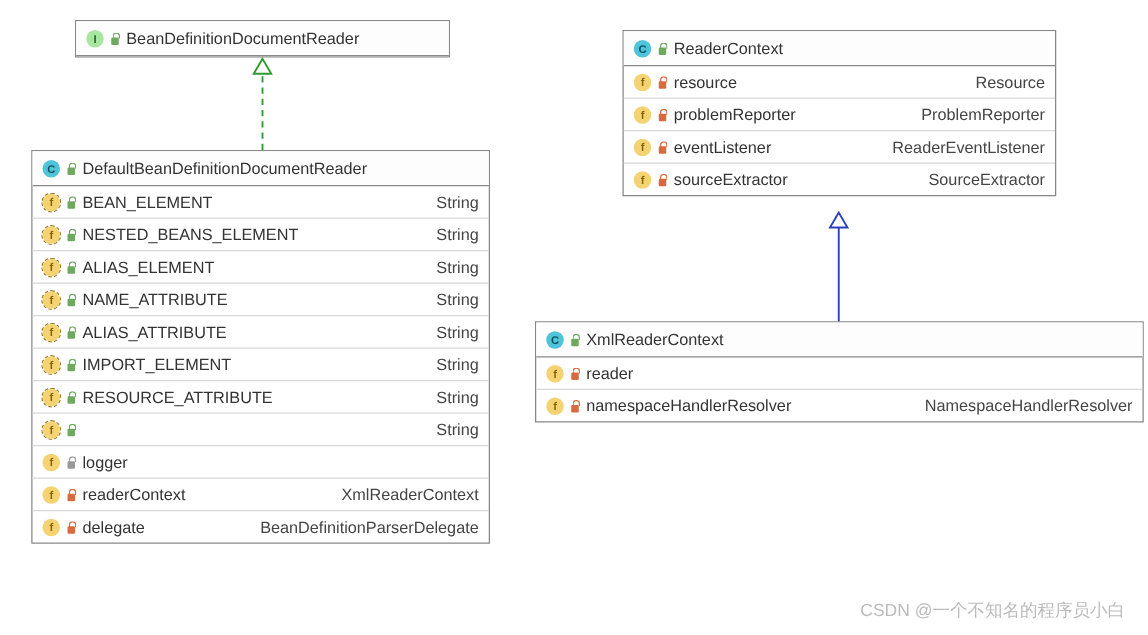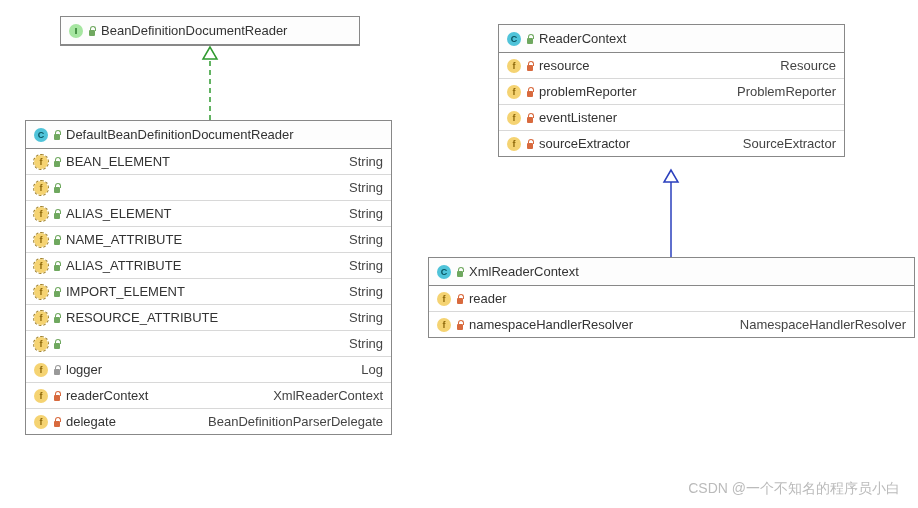--- a/index.html
+++ b/index.html
@@ -123,20 +123,21 @@
   <div class="uml-body" id="class-body">
       <div class="uml-row">
         <span class="icon icon-field icon-static">f</span>
         <span class="lock lock-green"></span>
         <span class="name-col">BEAN_ELEMENT</span>
         <span class="type-col">String</span>
       </div>
       <div class="uml-row">
         <span class="icon icon-field icon-static">f</span>
         <span class="lock lock-green"></span>
+        <span class="name-col">NESTED_BEANS_ELEMENT</span>
         <span class="type-col">String</span>
       </div>
       <div class="uml-row">
         <span class="icon icon-field icon-static">f</span>
         <span class="lock lock-green"></span>
         <span class="name-col">ALIAS_ELEMENT</span>
         <span class="type-col">String</span>
       </div>
       <div class="uml-row">
         <span class="icon icon-field icon-static">f</span>
@@ -164,21 +165,20 @@
       </div>
       <div class="uml-row">
         <span class="icon icon-field icon-static">f</span>
         <span class="lock lock-green"></span>
         <span class="type-col">String</span>
       </div>
       <div class="uml-row">
         <span class="icon icon-field">f</span>
         <span class="lock lock-grey"></span>
         <span class="name-col">logger</span>
-        <span class="type-col">Log</span>
       </div>
       <div class="uml-row">
         <span class="icon icon-field">f</span>
         <span class="lock lock-red"></span>
         <span class="name-col">readerContext</span>
         <span class="type-col">XmlReaderContext</span>
       </div>
       <div class="uml-row">
         <span class="icon icon-field">f</span>
         <span class="lock lock-red"></span>
@@ -209,20 +209,21 @@
       <div class="uml-row">
         <span class="icon icon-field">f</span>
         <span class="lock lock-red"></span>
         <span class="name-col">problemReporter</span>
         <span class="type-col">ProblemReporter</span>
       </div>
       <div class="uml-row">
         <span class="icon icon-field">f</span>
         <span class="lock lock-red"></span>
         <span class="name-col">eventListener</span>
+        <span class="type-col">ReaderEventListener</span>
       </div>
       <div class="uml-row">
         <span class="icon icon-field">f</span>
         <span class="lock lock-red"></span>
         <span class="name-col">sourceExtractor</span>
         <span class="type-col">SourceExtractor</span>
       </div>
     </div>
 </div>
 

